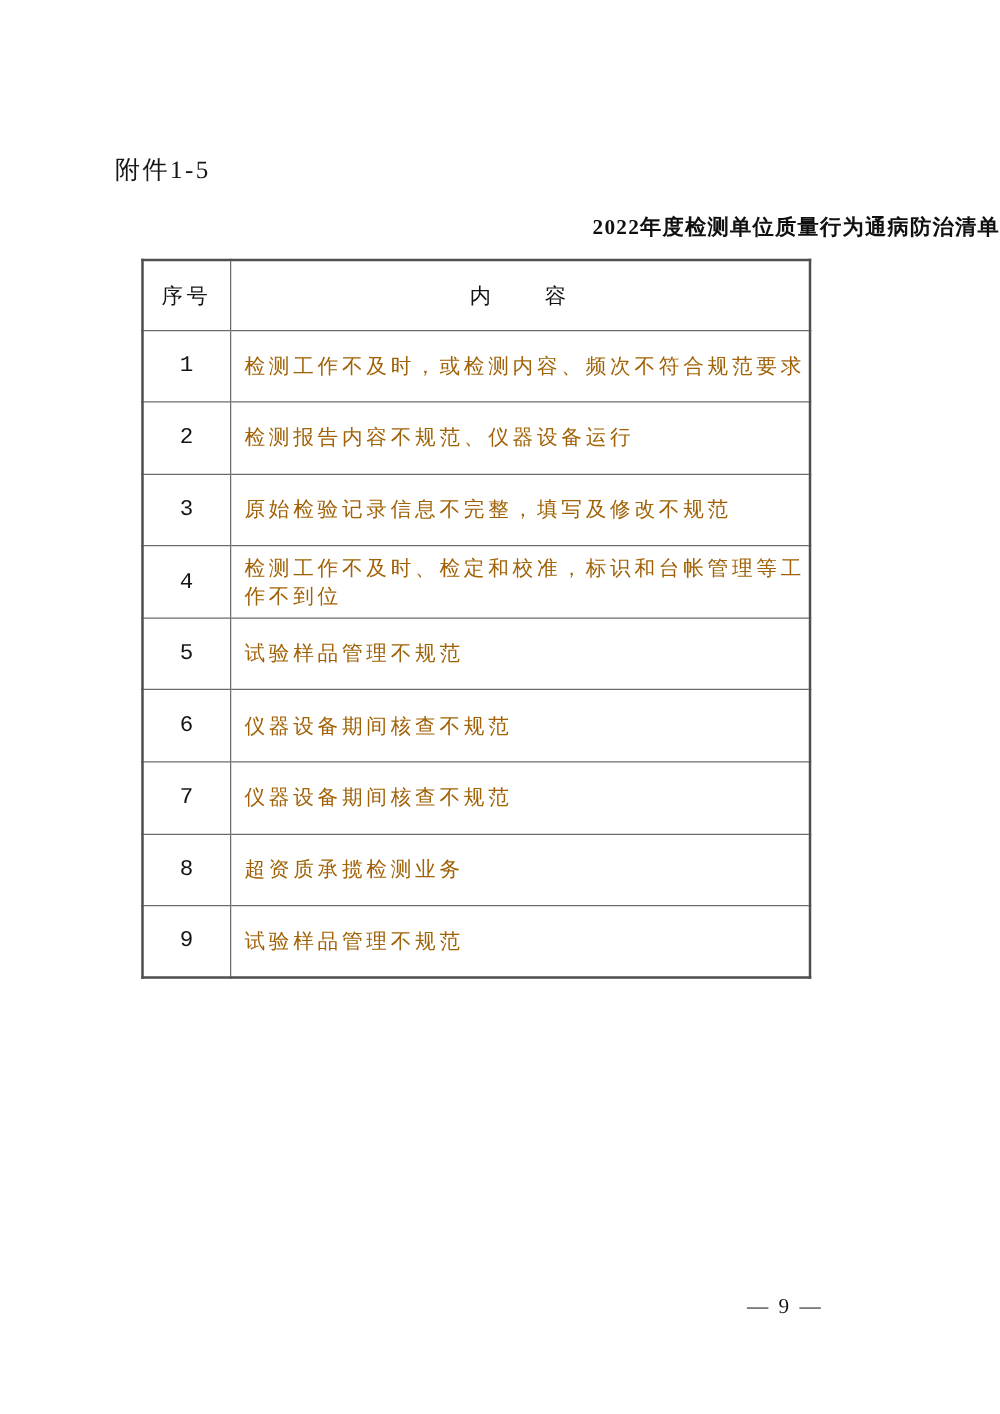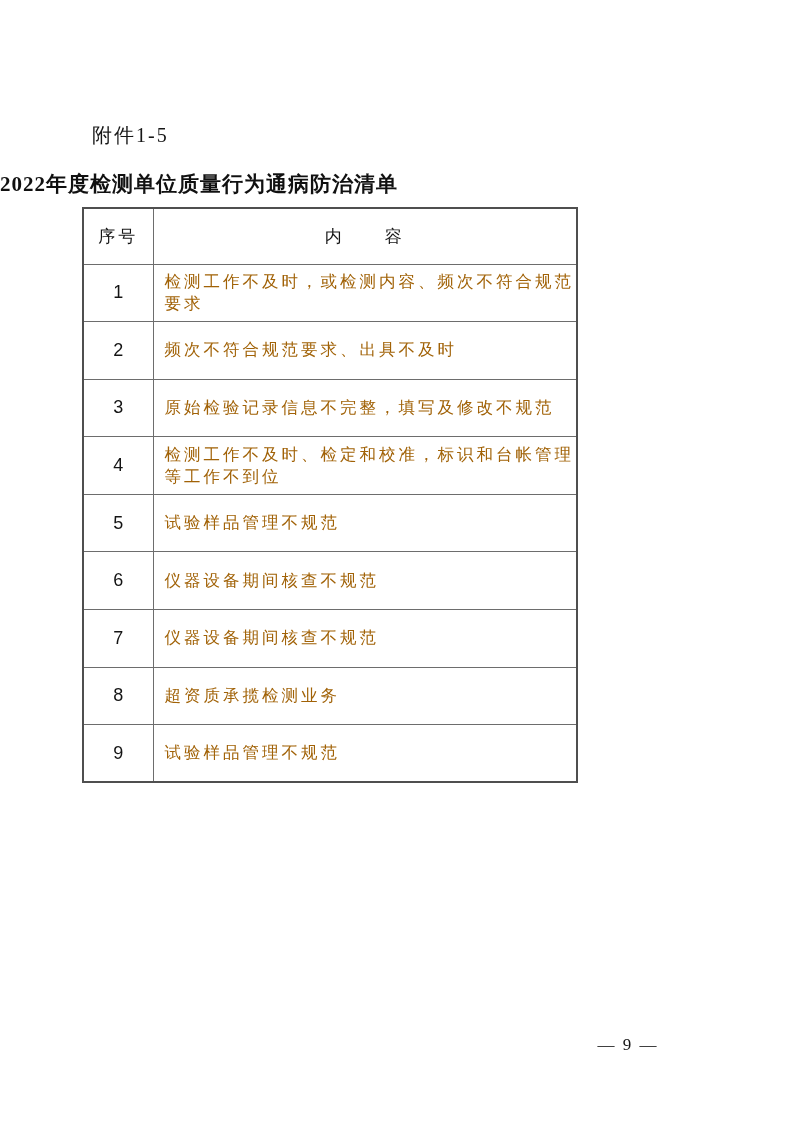--- a/index.html
+++ b/index.html
@@ -20,34 +20,34 @@
     top: 101px;
     font-size: 20px;
     letter-spacing: 2px;
     color: #161616;
   }
   .doc-title {
     position: absolute;
     left: 0;
     top: 149px;
     width: 800px;
-    text-align: left;
-    font-size: 21px;
+    text-align: right;
+    font-size: 17px;
     font-weight: bold;
     letter-spacing: 1px;
     color: #101010;
   }
   .main-table {
     position: absolute;
-    left: 82px;
+    left: 113px;
     top: 186px;
-    width: 496px;
+    width: 536px;
     border-collapse: collapse;
     table-layout: fixed;
-    font-family: Liberation Sans, sans-serif;
+    font-family: Liberation Mono, monospace;
   }
   .main-table td, .main-table th {
     border: 1px solid #6d6d6d;
     vertical-align: middle;
     font-weight: normal;
   }
   .main-table { border: 2px solid #4f4f4f; }
   .main-table .col-index { width: 70px; }
   .header-row { height: 56px; }
   .header-row th {
@@ -100,21 +100,21 @@
         <th>内　　容</th>
       </tr>
     </thead>
     <tbody>
       <tr class="data-row">
         <td class="cell-index">1</td>
         <td class="cell-content">检测工作不及时，或检测内容、频次不符合规范要求</td>
       </tr>
       <tr class="data-row">
         <td class="cell-index">2</td>
-        <td class="cell-content">频次不符合规范要求、出具不及时</td>
+        <td class="cell-content">检测报告内容不规范、仪器设备运行</td>
       </tr>
       <tr class="data-row">
         <td class="cell-index">3</td>
         <td class="cell-content">原始检验记录信息不完整，填写及修改不规范</td>
       </tr>
       <tr class="data-row">
         <td class="cell-index">4</td>
         <td class="cell-content">检测工作不及时、检定和校准，标识和台帐管理等工作不到位</td>
       </tr>
       <tr class="data-row">

